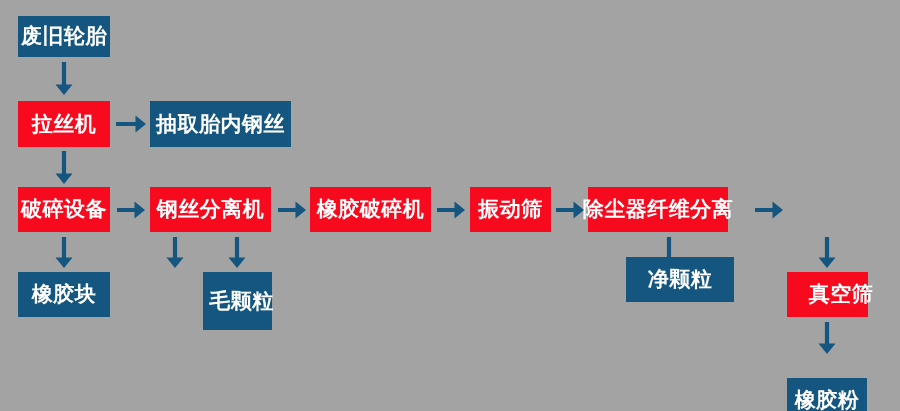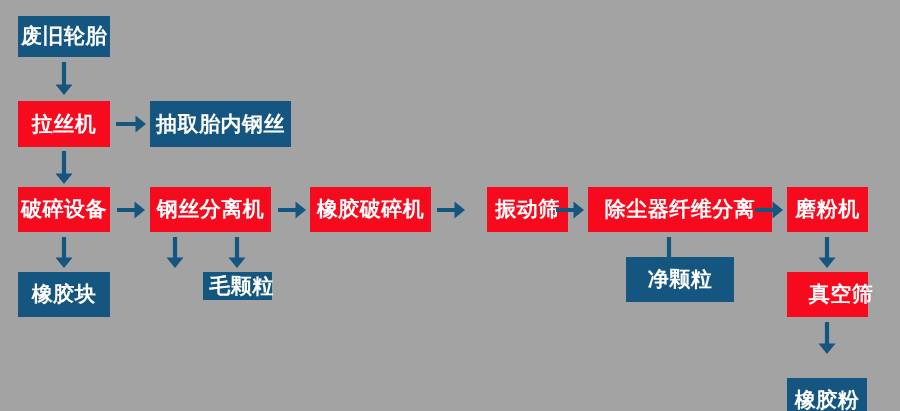--- a/index.html
+++ b/index.html
@@ -46,25 +46,24 @@
 </head>
 <body>
 
 <div id="canvas">
     <div class="node blue" style="left: 18px; top: 16px; width: 92px; height: 41px;">废旧轮胎</div>
     <div class="node blue" style="left: 150px; top: 101px; width: 141px; height: 46px;">抽取胎内钢丝</div>
     <div class="node red" style="left: 18px; top: 101px; width: 92px; height: 46px;">拉丝机</div>
     <div class="node red" style="left: 150px; top: 187px; width: 121px; height: 45px;">钢丝分离机</div>
     <div class="node red" style="left: 18px; top: 187px; width: 92px; height: 45px;">破碎设备</div>
     <div class="node red" style="left: 310px; top: 187px; width: 121px; height: 45px;">橡胶破碎机</div>
-    <div class="node red" style="left: 487px; top: 187px; width: 81px; height: 45px;">振动筛</div>
-    <div class="node red" style="left: 588px; top: 187px; width: 184px; height: 45px;">除尘器纤维分离</div>
-    <div class="node red" style="left: 787px; top: 187px; width: 81px; height: 45px;">磨粉机</div>
+    <div class="node red" style="left: 470px; top: 187px; width: 81px; height: 45px;">振动筛</div>
+    <div class="node red" style="left: 588px; top: 187px; width: 140px; height: 45px;">除尘器纤维分离</div>
     <div class="node blue" style="left: 18px; top: 272px; width: 92px; height: 45px; text-align: center;">橡胶块</div>
-    <div class="node blue" style="left: 203px; top: 272px; width: 69px; height: 28px; padding-left: 8px;">毛颗粒</div>
+    <div class="node blue" style="left: 203px; top: 272px; width: 69px; height: 58px; padding-left: 8px;">毛颗粒</div>
     <div class="node blue" style="left: 626px; top: 257px; width: 108px; height: 45px;">净颗粒</div>
     <div class="node red" style="left: 787px; top: 272px; width: 81px; height: 45px; padding-left: 27px;">真空筛</div>
     <div class="node blue" style="left: 787px; top: 358px; width: 80px; height: 45px; margin-top: 20px;">橡胶粉</div>
     <div class="arrow" style="left: 51px; top: 62px; width: 26px; height: 33px;">
       <svg width="26" height="33" viewBox="0 0 26 33">
         <path d="M10.9,0 L15.1,0 L15.1,22.5 L21.5,22.5 L13,33 L4.5,22.5 L10.9,22.5 Z" fill="#14567f"></path>
       </svg>
     </div>
     <div class="arrow" style="left: 116px; top: 111px; width: 30px; height: 26px;">
       <svg width="30" height="26" viewBox="0 0 30 26">

